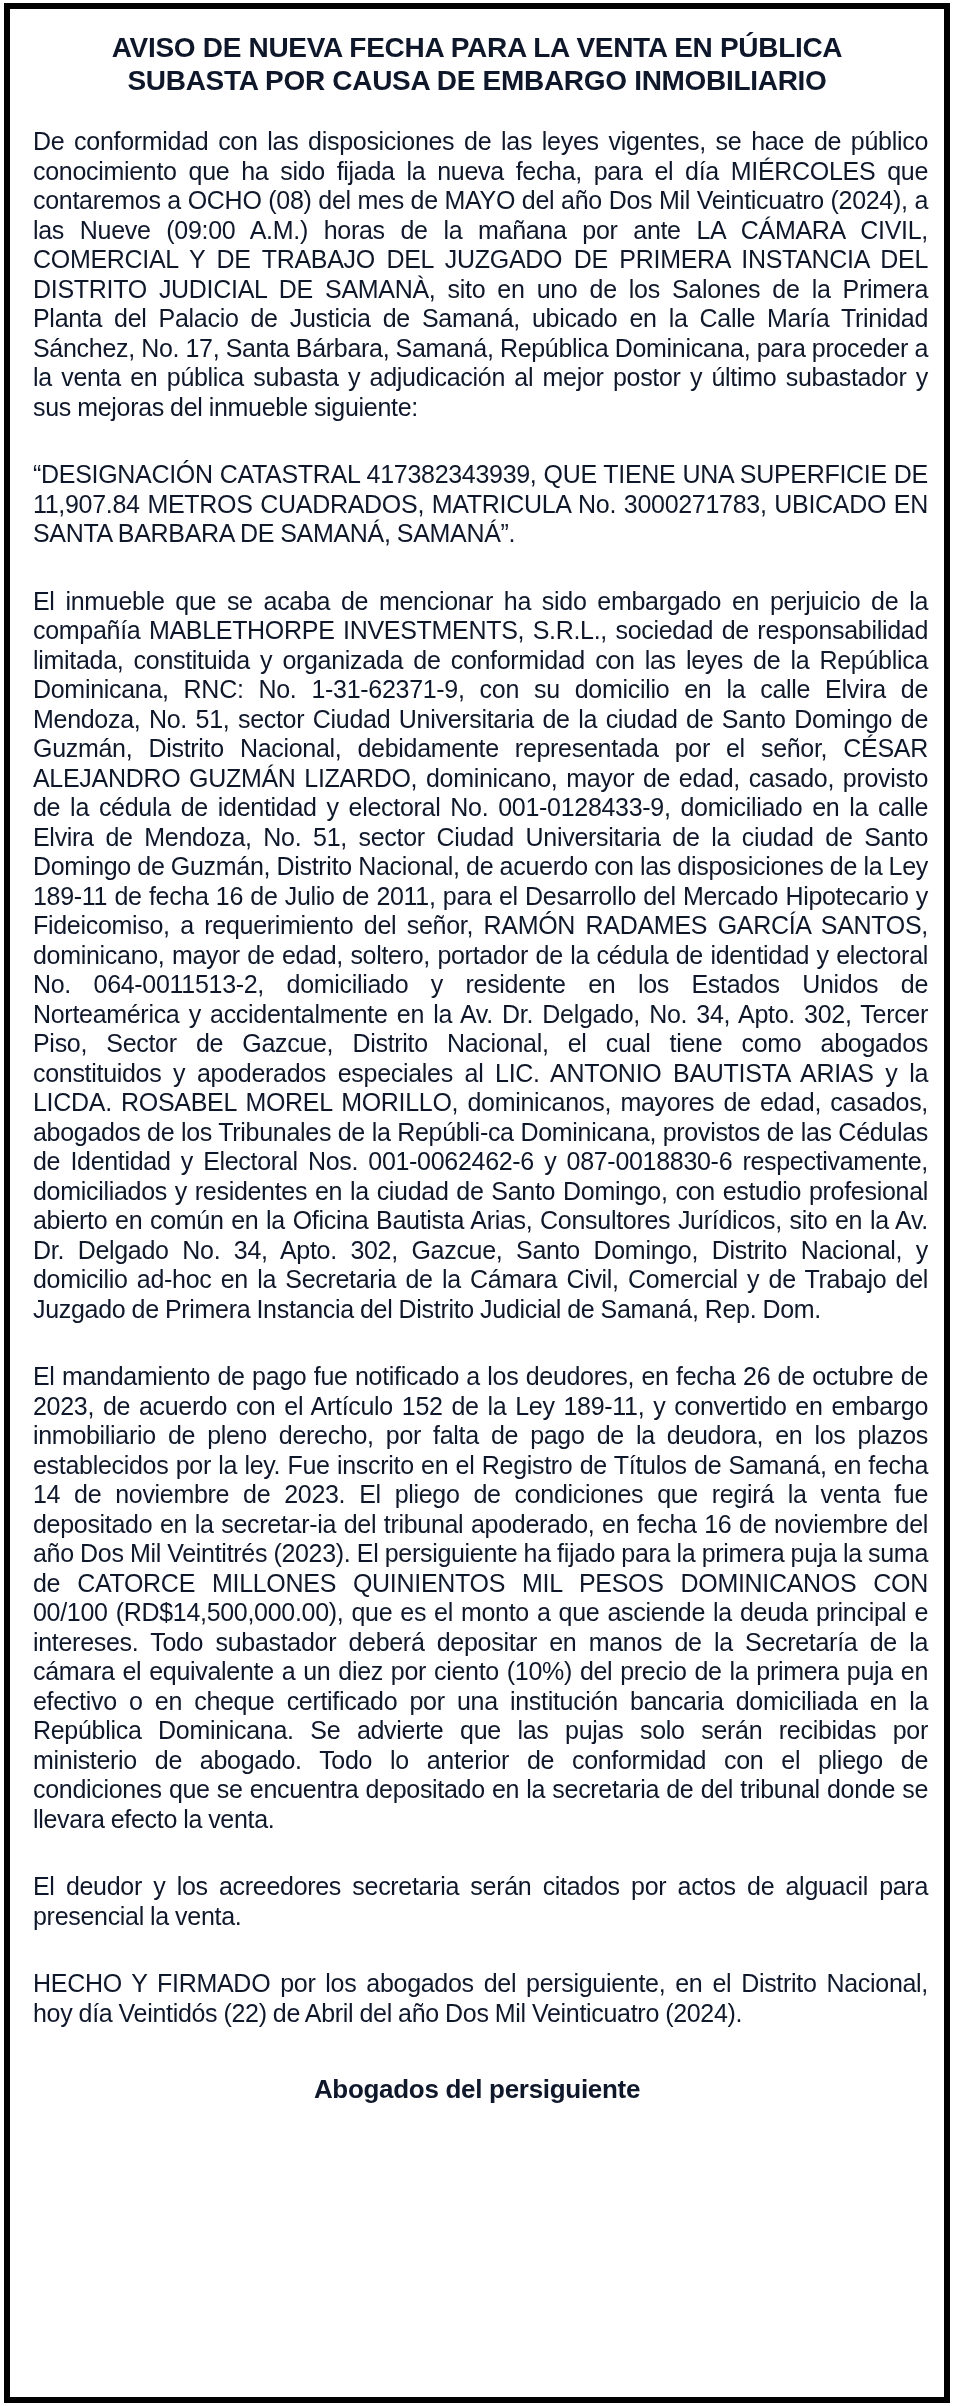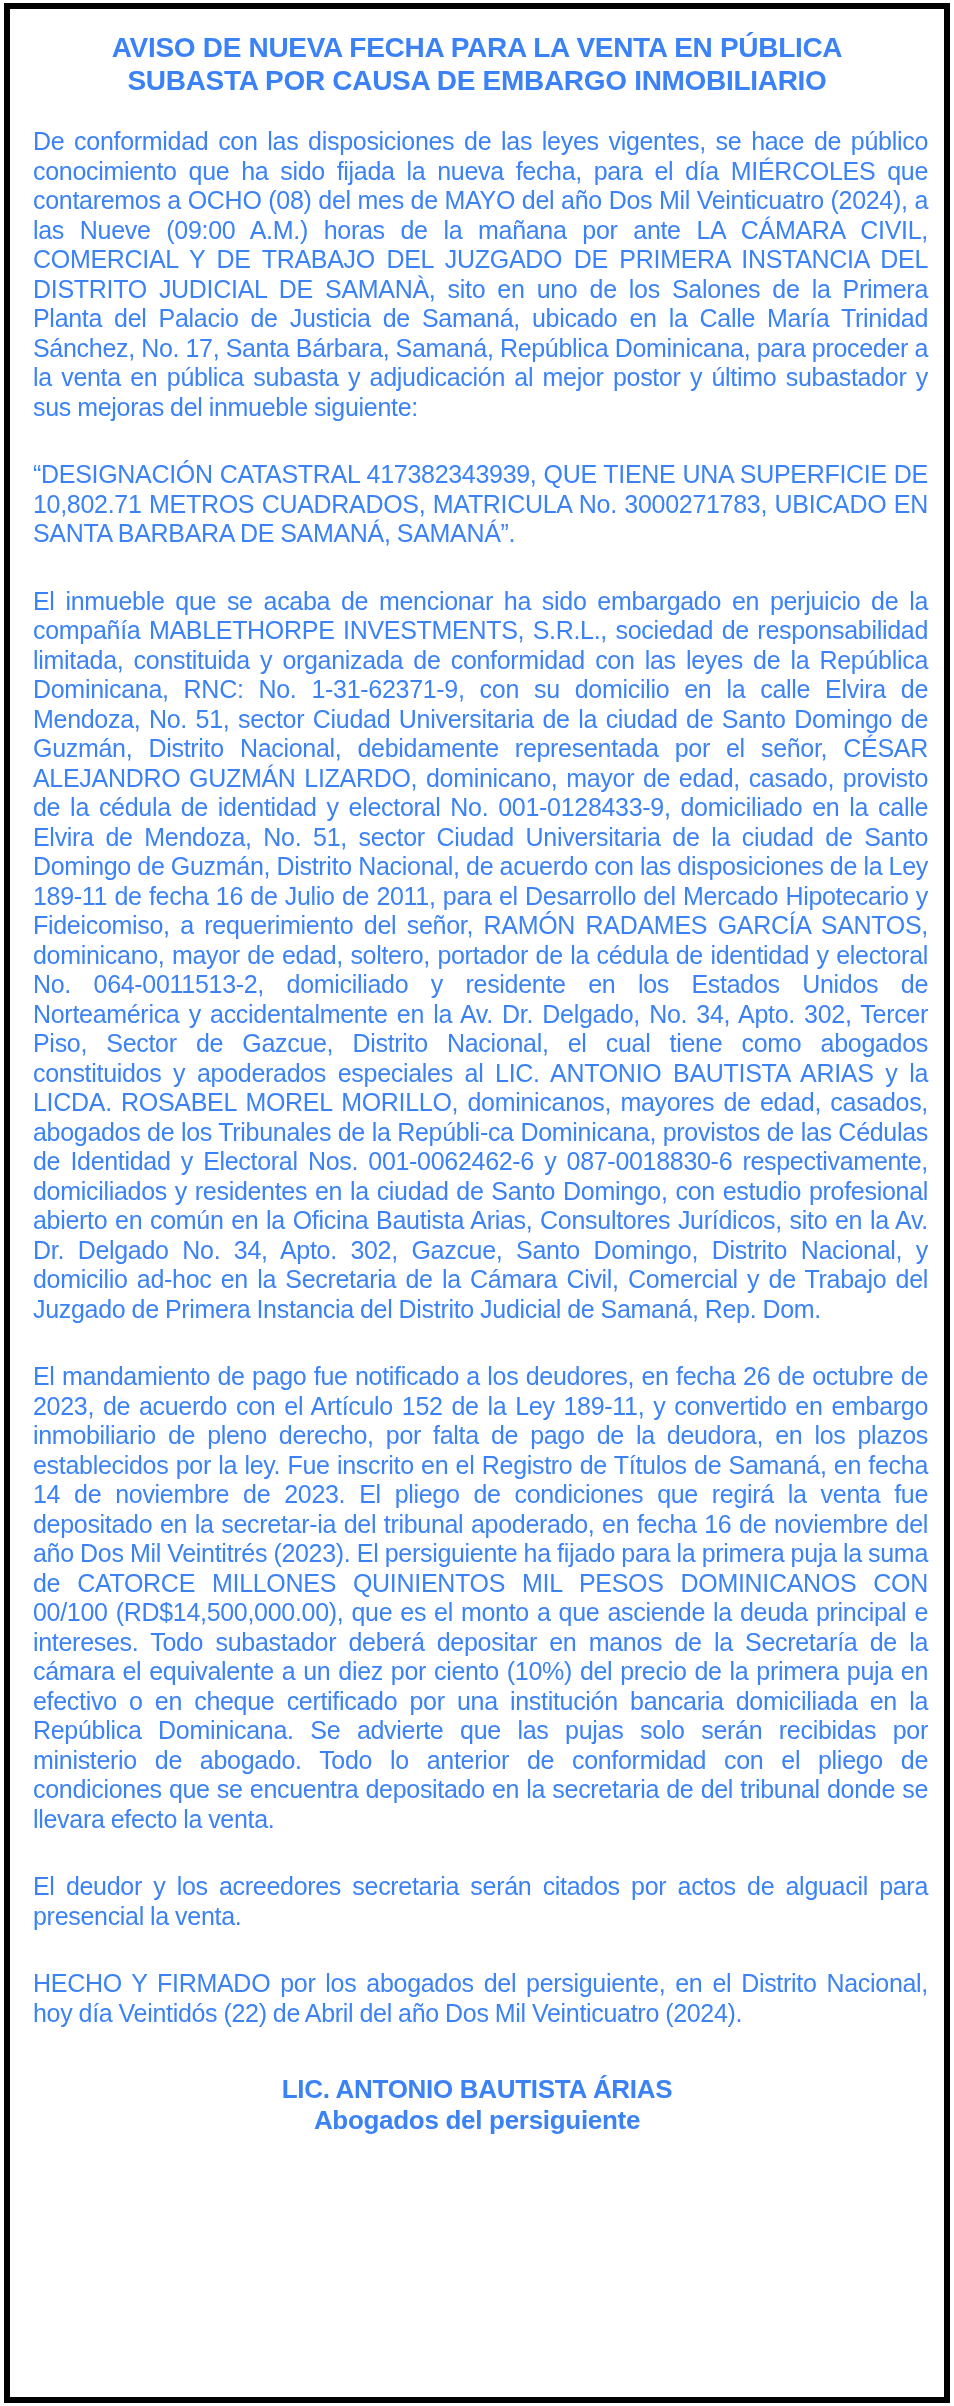--- a/index.html
+++ b/index.html
@@ -15,21 +15,21 @@
     background: #ffffff;
     padding: 3px 4px;
     overflow: hidden;
   }
   .page {
     box-sizing: border-box;
     width: 100%;
     height: 100%;
     border: 6px solid #000000;
     background: #ffffff;
-    color: #3b82f6;
+    color: #0f172a;
     font-family: "Liberation Sans", sans-serif;
     padding: 10px 16px 0 16px;
   }
   .title {
     font-size: 28px;
     line-height: 33px;
     font-weight: bold;
     text-align: center;
     letter-spacing: -0.3px;
     margin: 12px 30px 30px 30px;
@@ -57,29 +57,28 @@
 </head>
 <body>
 
 <div class="canvas">
   <div class="page">
 
     <h1 class="title">AVISO DE NUEVA FECHA PARA LA VENTA EN PÚBLICA SUBASTA POR CAUSA DE EMBARGO INMOBILIARIO</h1>
 
     <p class="para">De conformidad con las disposiciones de las leyes vigentes, se hace de público conocimiento que ha sido fijada la nueva fecha, para el día MIÉRCOLES que contaremos a OCHO (08) del mes de MAYO del año Dos Mil Veinticuatro (2024), a las Nueve (09:00 A.M.) horas de la mañana por ante LA CÁMARA CIVIL, COMERCIAL Y DE TRABAJO DEL JUZGADO DE PRIMERA INSTANCIA DEL DISTRITO JUDICIAL DE SAMANÀ, sito en uno de los Salones de la Primera Planta del Palacio de Justicia de Samaná, ubicado en la Calle María Trinidad Sánchez, No. 17, Santa Bárbara, Samaná, República Dominicana, para proceder a la venta en pública subasta y adjudicación al mejor postor y último subastador y sus mejoras del inmueble siguiente:</p>
 
-    <p class="para">“DESIGNACIÓN CATASTRAL 417382343939, QUE TIENE UNA SUPERFICIE DE 10,802.71 METROS CUADRADOS, MATRICULA No. 3000271783, UBICADO EN SANTA BARBARA DE SAMANÁ, SAMANÁ”.</p>
+    <p class="para">“DESIGNACIÓN CATASTRAL 417382343939, QUE TIENE UNA SUPERFICIE DE 11,907.84 METROS CUADRADOS, MATRICULA No. 3000271783, UBICADO EN SANTA BARBARA DE SAMANÁ, SAMANÁ”.</p>
 
     <p class="para">El inmueble que se acaba de mencionar ha sido embargado en perjuicio de la compañía MABLETHORPE INVESTMENTS, S.R.L., sociedad de responsabilidad limitada, constituida y organizada de conformidad con las leyes de la República Dominicana, RNC: No. 1-31-62371-9, con su domicilio en la calle Elvira de Mendoza, No. 51, sector Ciudad Universitaria de la ciudad de Santo Domingo de Guzmán, Distrito Nacional, debidamente representada por el señor, CÉSAR ALEJANDRO GUZMÁN LIZARDO, dominicano, mayor de edad, casado, provisto de la cédula de identidad y electoral No. 001-0128433-9, domiciliado en la calle Elvira de Mendoza, No. 51, sector Ciudad Universitaria de la ciudad de Santo Domingo de Guzmán, Distrito Nacional, de acuerdo con las disposiciones de la Ley 189-11 de fecha 16 de Julio de 2011, para el Desarrollo del Mercado Hipotecario y Fideicomiso, a requerimiento del señor, RAMÓN RADAMES GARCÍA SANTOS, dominicano, mayor de edad, soltero, portador de la cédula de identidad y electoral No. 064-0011513-2, domiciliado y residente en los Estados Unidos de Norteamérica y accidentalmente en la Av. Dr. Delgado, No. 34, Apto. 302, Tercer Piso, Sector de Gazcue, Distrito Nacional, el cual tiene como abogados constituidos y apoderados especiales al LIC. ANTONIO BAUTISTA ARIAS y la LICDA. ROSABEL MOREL MORILLO, dominicanos, mayores de edad, casados, abogados de los Tribunales de la Repúbli-ca Dominicana, provistos de las Cédulas de Identidad y Electoral Nos. 001-0062462-6 y 087-0018830-6 respectivamente, domiciliados y residentes en la ciudad de Santo Domingo, con estudio profesional abierto en común en la Oficina Bautista Arias, Consultores Jurídicos, sito en la Av. Dr. Delgado No. 34, Apto. 302, Gazcue, Santo Domingo, Distrito Nacional, y domicilio ad-hoc en la Secretaria de la Cámara Civil, Comercial y de Trabajo del Juzgado de Primera Instancia del Distrito Judicial de Samaná, Rep. Dom.</p>
 
     <p class="para">El mandamiento de pago fue notificado a los deudores, en fecha 26 de octubre de 2023, de acuerdo con el Artículo 152 de la Ley 189-11, y convertido en embargo inmobiliario de pleno derecho, por falta de pago de la deudora, en los plazos establecidos por la ley. Fue inscrito en el Registro de Títulos de Samaná, en fecha 14 de noviembre de 2023. El pliego de condiciones que regirá la venta fue depositado en la secretar-ia del tribunal apoderado, en fecha 16 de noviembre del año Dos Mil Veintitrés (2023). El persiguiente ha fijado para la primera puja la suma de CATORCE MILLONES QUINIENTOS MIL PESOS DOMINICANOS CON 00/100 (RD$14,500,000.00), que es el monto a que asciende la deuda principal e intereses. Todo subastador deberá depositar en manos de la Secretaría de la cámara el equivalente a un diez por ciento (10%) del precio de la primera puja en efectivo o en cheque certificado por una institución bancaria domiciliada en la República Dominicana. Se advierte que las pujas solo serán recibidas por ministerio de abogado. Todo lo anterior de conformidad con el pliego de condiciones que se encuentra depositado en la secretaria de del tribunal donde se llevara efecto la venta.</p>
 
     <p class="para">El deudor y los acreedores secretaria serán citados por actos de alguacil para presencial la venta.</p>
 
     <p class="para">HECHO Y FIRMADO por los abogados del persiguiente, en el Distrito Nacional, hoy día Veintidós (22) de Abril del año Dos Mil Veinticuatro (2024).</p>
 
     <div class="signature">
-      <div>LIC. ANTONIO BAUTISTA ÁRIAS</div>
       <div>Abogados del persiguiente</div>
     </div>
 
   </div>
 </div>
 
 </body></html>

